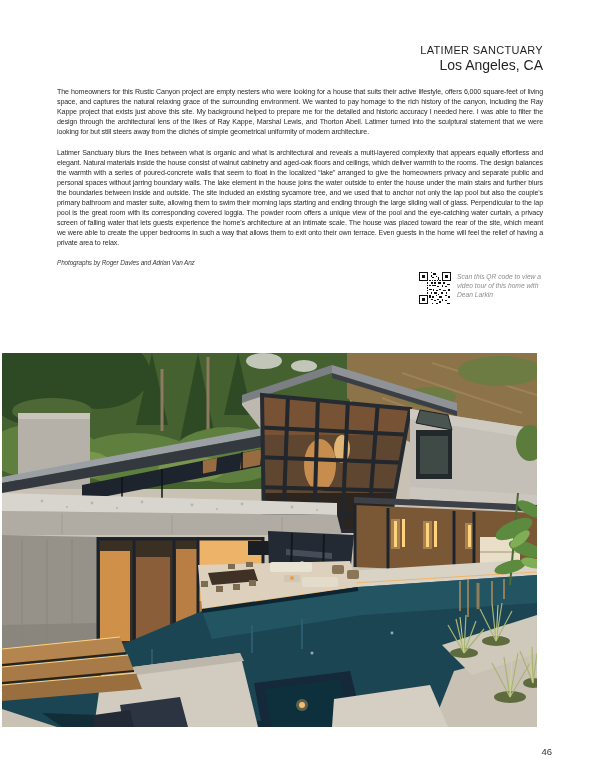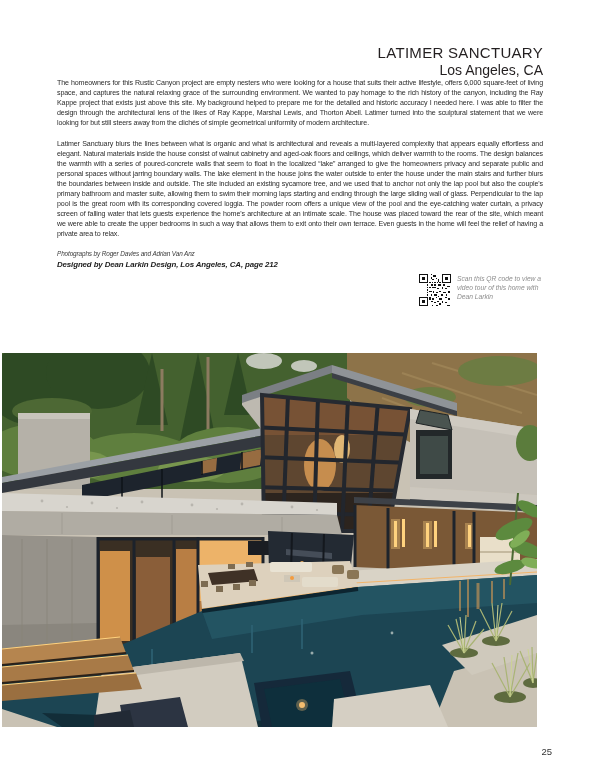--- a/index.html
+++ b/index.html
@@ -3,26 +3,26 @@
 <meta charset="utf-8">
 <style>
   html,body{margin:0;padding:0;}
   body{
     width:600px;height:784px;background:#ffffff;position:relative;overflow:hidden;
     font-family:"Liberation Sans", sans-serif;color:#222222;
     -webkit-font-smoothing:antialiased;
   }
   .masthead{position:absolute;left:57px;top:44px;width:486px;text-align:right;}
   .masthead h1{
-    margin:0;font-size:15px;font-weight:400;letter-spacing:.3px;color:#231f20;
+    margin:0;font-size:11px;font-weight:400;letter-spacing:.3px;color:#231f20;
     font-family:"Liberation Sans", sans-serif;
   }
   .masthead .subtitle{margin-top:1px;font-size:14px;font-weight:400;color:#231f20;}
   .article{
-    position:absolute;left:57px;top:78px;width:486px;
+    position:absolute;left:57px;top:87px;width:486px;
     font-size:7.1px;line-height:10px;letter-spacing:-.12px;
     text-align:justify;color:#2b2b2b;
   }
   .article p{margin:0 0 11px 0;}
   .article p.last-body{margin-bottom:1px;}
   .credits{
     margin:0 0 1px 0 !important;font-size:6.4px;line-height:8.5px;
     font-style:italic;text-align:left;color:#3a3a3a;
   }
   .designed{
@@ -48,21 +48,20 @@
 
 <header class="masthead">
   <h1>LATIMER SANCTUARY</h1>
   <div class="subtitle">Los Angeles, CA</div>
 </header>
 
 <main class="article">
   <p>The homeowners for this Rustic Canyon project are empty nesters who were looking for a house that suits their active lifestyle, offers 6,000 square-feet of living space, and captures the natural relaxing grace of the surrounding environment. We wanted to pay homage to the rich history of the canyon, including the Ray Kappe project that exists just above this site. My background helped to prepare me for the detailed and historic accuracy I needed here. I was able to filter the design through the architectural lens of the likes of Ray Kappe, Marshal Lewis, and Thorton Abell. Latimer turned into the sculptural statement that we were looking for but still steers away from the clichés of simple geometrical uniformity of modern architecture.</p>
   <p>Latimer Sanctuary blurs the lines between what is organic and what is architectural and reveals a multi-layered complexity that appears equally effortless and elegant. Natural materials inside the house consist of walnut cabinetry and aged-oak floors and ceilings, which deliver warmth to the rooms. The design balances the warmth with a series of poured-concrete walls that seem to float in the localized “lake” arranged to give the homeowners privacy and separate public and personal spaces without jarring boundary walls. The lake element in the house joins the water outside to enter the house under the main stairs and further blurs the boundaries between inside and outside. The site included an existing sycamore tree, and we used that to anchor not only the lap pool but also the couple's primary bathroom and master suite, allowing them to swim their morning laps starting and ending through the large sliding wall of glass. Perpendicular to the lap pool is the great room with its corresponding covered loggia. The powder room offers a unique view of the pool and the eye-catching water curtain, a privacy screen of falling water that lets guests experience the home's architecture at an intimate scale. The house was placed toward the rear of the site, which meant we were able to create the upper bedrooms in such a way that allows them to exit onto their own terrace. Even guests in the home will feel the relief of having a private area to relax.</p>
   <p class="credits">Photographs by Roger Davies and Adrian Van Anz</p>
-  <p class="designed">Designed by Dean Larkin Design, Los Angeles, CA, page 212</p>
 
   <div class="qr-row">
     <svg class="qr-box" viewBox="0 0 25 25" shape-rendering="crispEdges" aria-hidden="true">
       <rect width="25" height="25" fill="#ffffff"></rect>
       <g fill="#111111">
         <rect x="0" y="0" width="7" height="7"></rect>
           <rect x="1" y="1" width="5" height="5" fill="#ffffff"></rect>
           <rect x="2" y="2" width="3" height="3"></rect>
         <rect x="18" y="0" width="7" height="7"></rect>
           <rect x="19" y="1" width="5" height="5" fill="#ffffff"></rect>
@@ -404,13 +403,13 @@
         <ellipse cx="528" cy="156" rx="14" ry="6" transform="rotate(30 528 156)"></ellipse>
       </g>
       <g fill="#7fae57">
         <ellipse cx="518" cy="186" rx="12" ry="5" transform="rotate(-40 518 186)"></ellipse>
         <ellipse cx="530" cy="210" rx="11" ry="5" transform="rotate(15 530 210)"></ellipse>
       </g>
     </g>
   </svg>
 </figure>
 
-<div class="page-number">25</div>
+<div class="page-number">46</div>
 
 </body></html>

